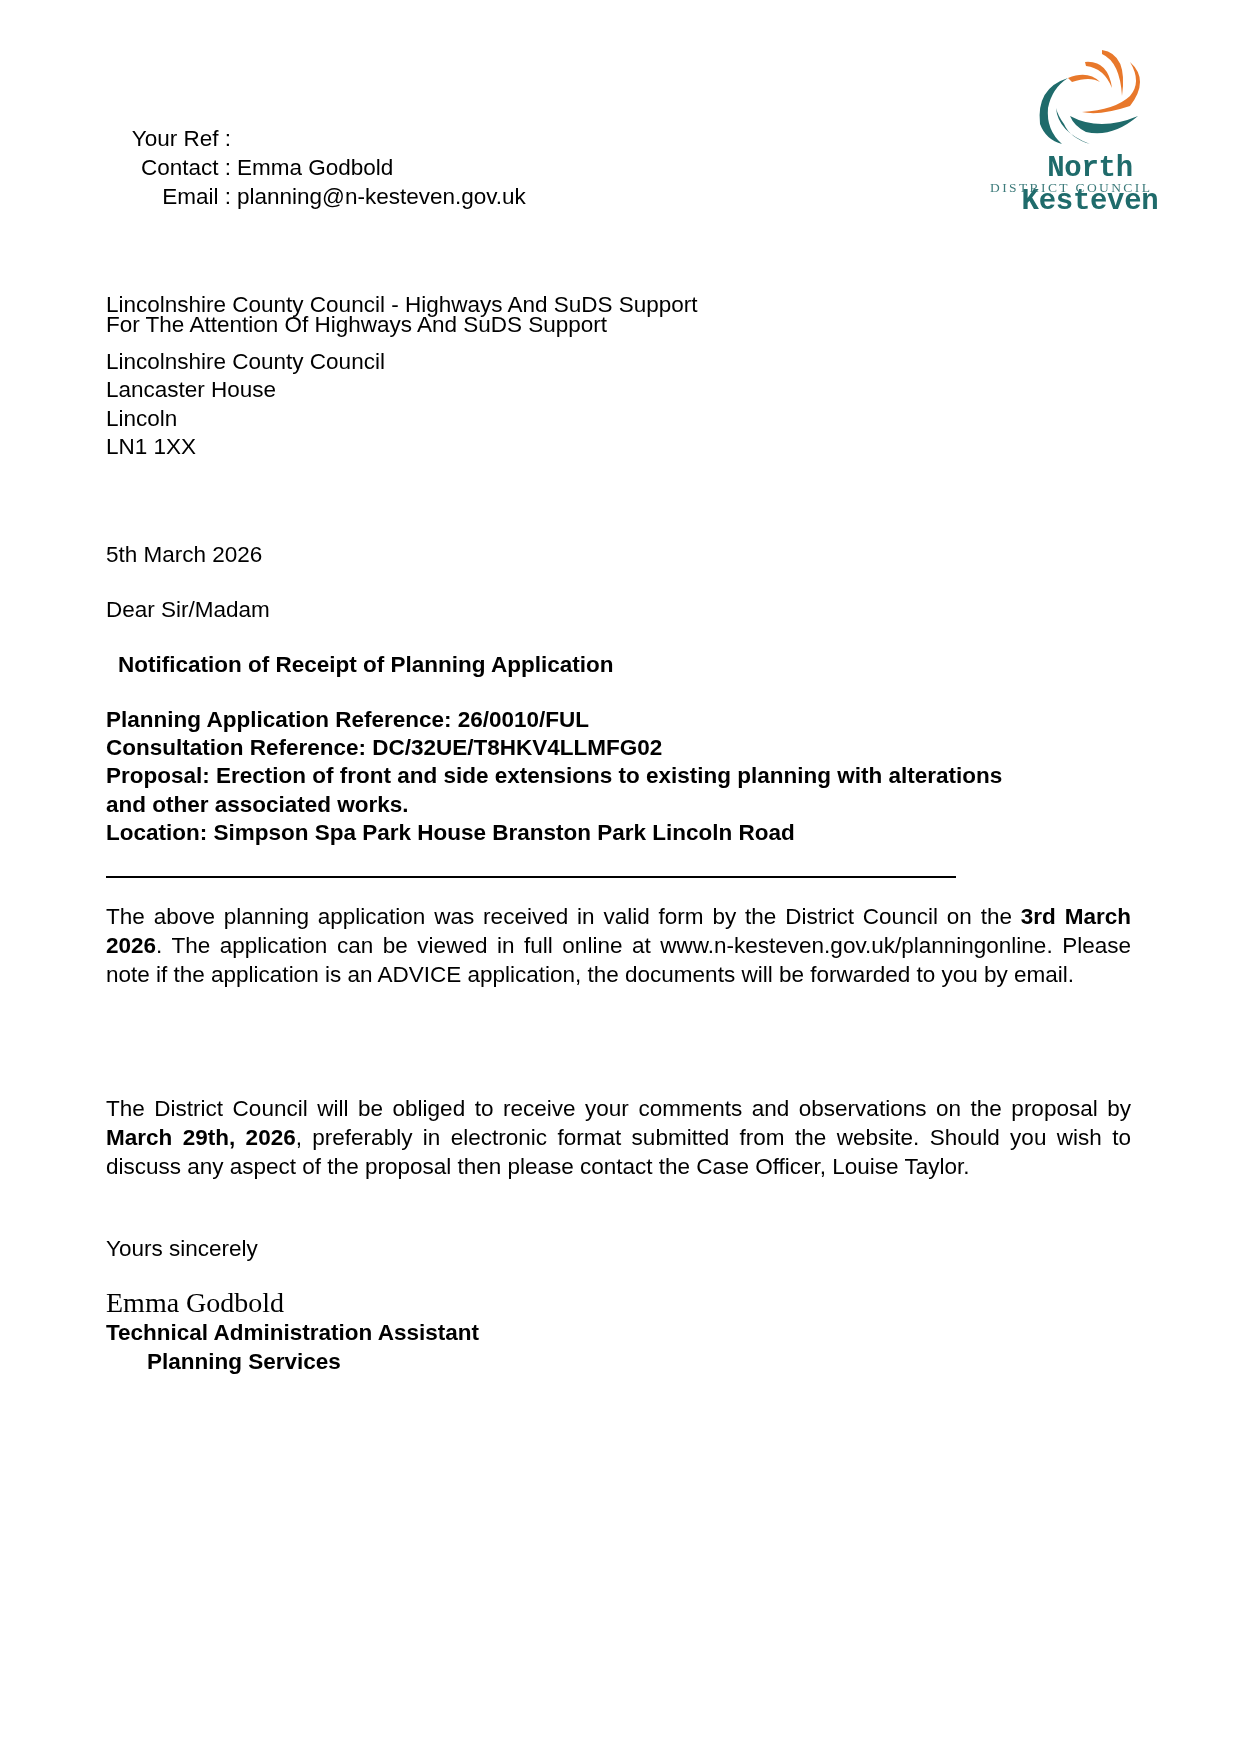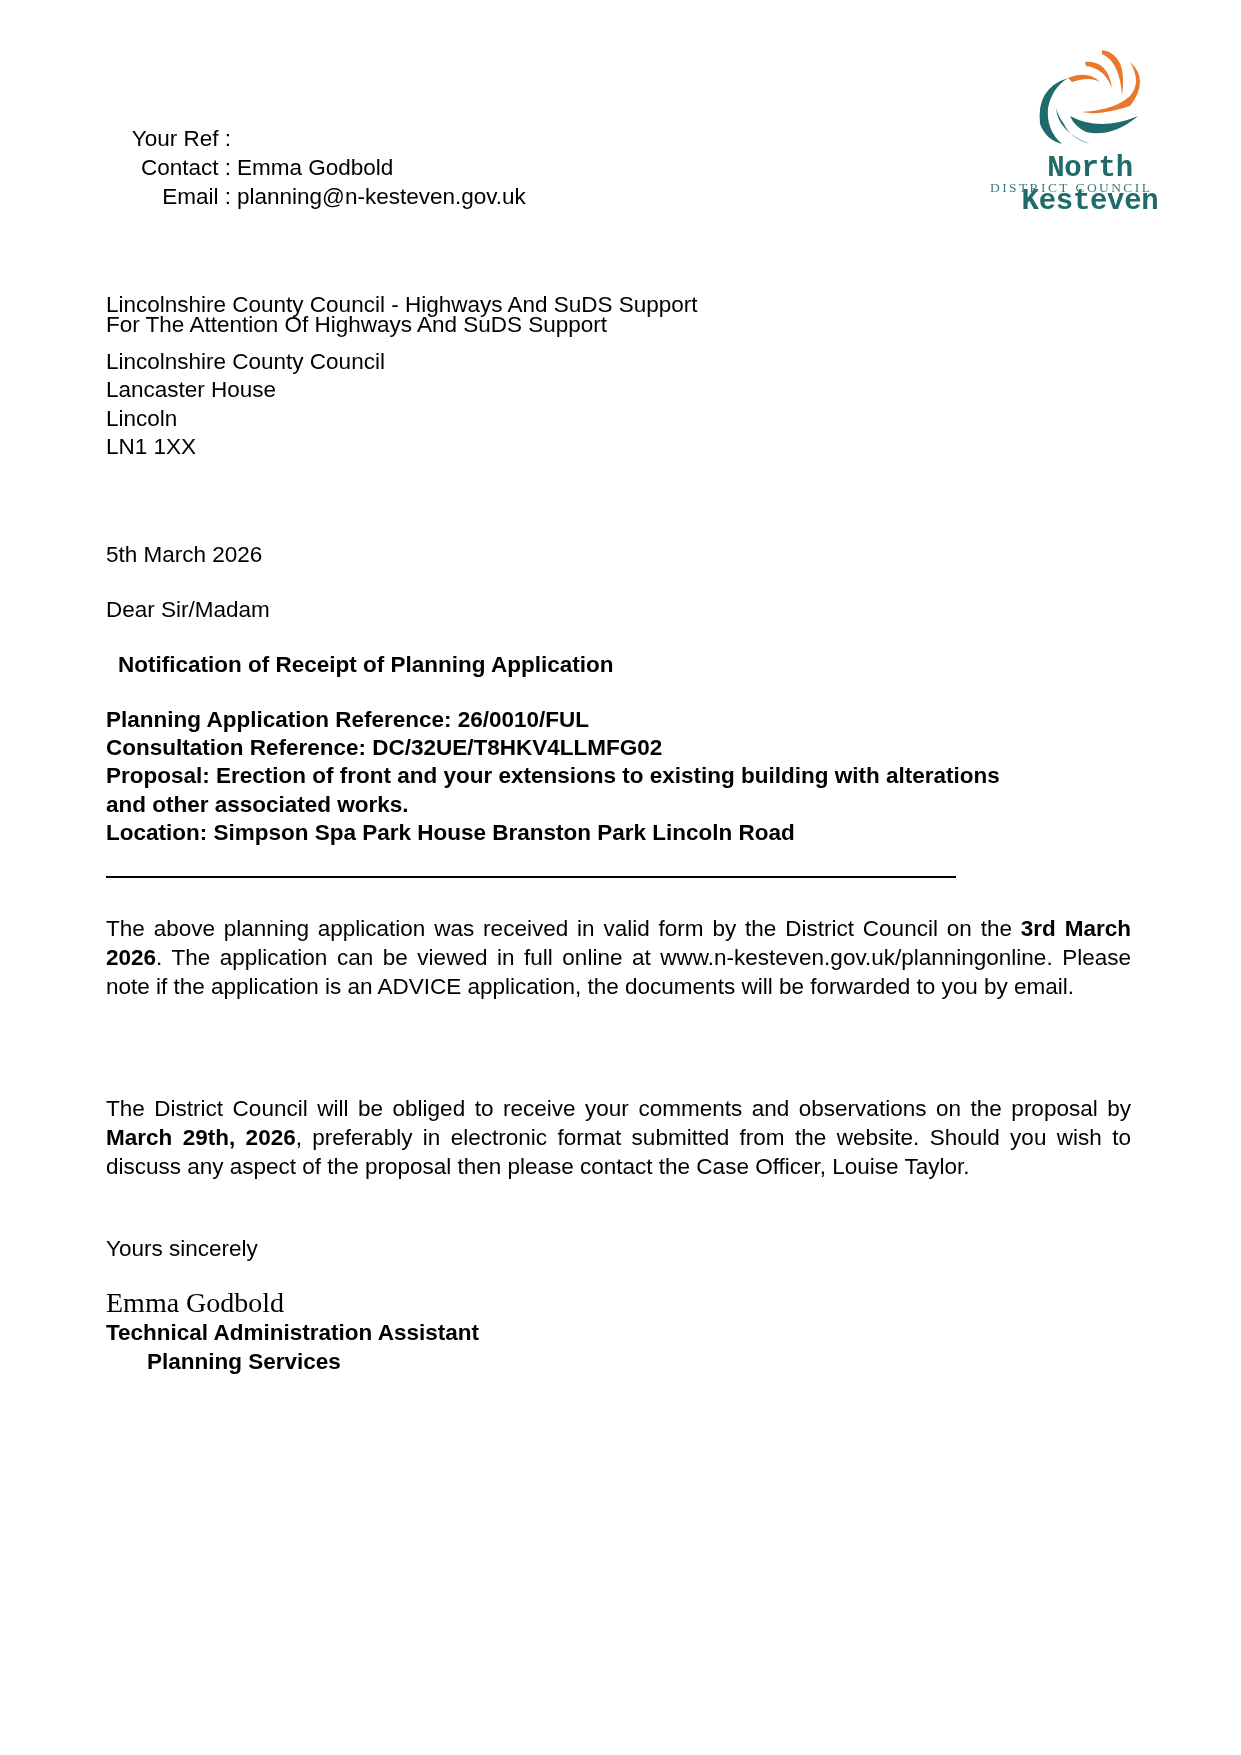--- a/index.html
+++ b/index.html
@@ -65,28 +65,28 @@
 </div>
 
 <div class="line" style="top:540px;">5th March 2026</div>
 <div class="line" style="top:595px;">Dear Sir/Madam</div>
 
 <div class="line b" style="top:650px;margin-left:12px;">Notification of Receipt of Planning Application</div>
 
 <div>
   <div class="line b" style="top:705px;">Planning Application Reference: 26/0010/FUL</div>
   <div class="line b" style="top:733px;">Consultation Reference: DC/32UE/T8HKV4LLMFG02</div>
-  <div class="line b" style="top:761px;">Proposal:  Erection of front and your extensions to existing building with alterations</div>
+  <div class="line b" style="top:761px;">Proposal:  Erection of front and side extensions to existing planning with alterations</div>
   <div class="line b" style="top:790px;">and other associated works.</div>
   <div class="line b" style="top:818px;">Location:   Simpson Spa Park House Branston Park Lincoln Road</div>
 </div>
 
 <div class="divider"></div>
 
-<div class="justify" style="top:902px;margin-top:12px;">
+<div class="justify" style="top:902px;">
   <span>The above planning application was received in valid form by the District Council on the </span><span class="b">3rd March 2026</span><span>. The application can be viewed in full online at </span><span class="u">www.n-kesteven.gov.uk/planningonline</span><span>. Please note if the application is an ADVICE application, the documents will be forwarded to you by email.</span>
 </div>
 
 <div class="justify" style="top:1094px;">
   <span>The District Council will be obliged to receive your comments and observations on the proposal by </span><span class="b">March 29th, 2026</span><span>, preferably in electronic format submitted from the website. Should you wish to discuss any aspect of the proposal then please contact the Case Officer, Louise Taylor.</span>
 </div>
 
 <div class="line" style="top:1234px;">Yours sincerely</div>
 <div class="line sig-name" style="top:1288px;">Emma Godbold</div>
 <div class="line b" style="top:1318px;">Technical Administration Assistant</div>

